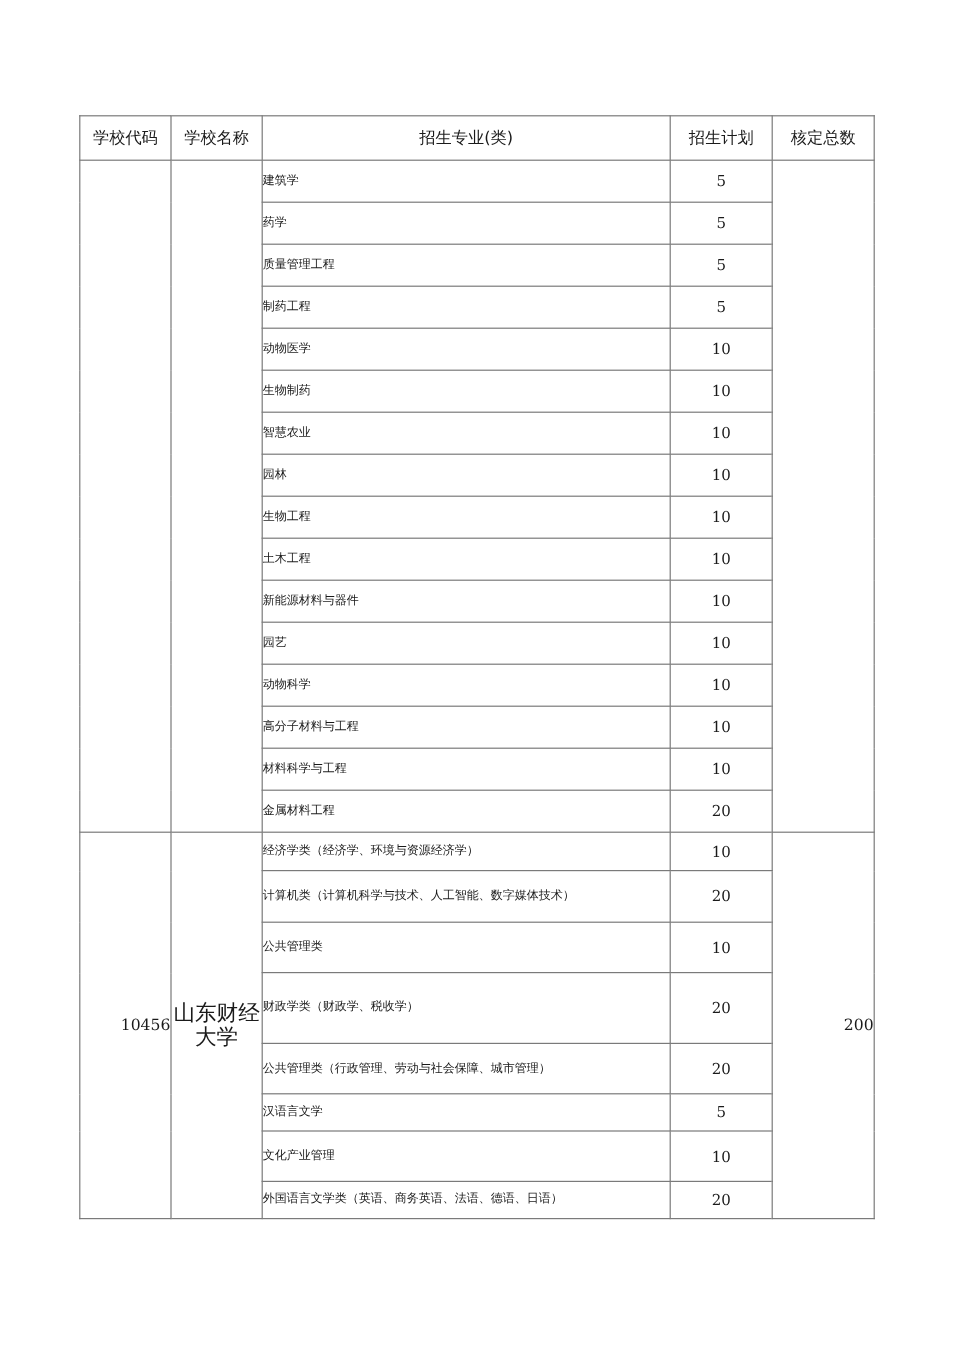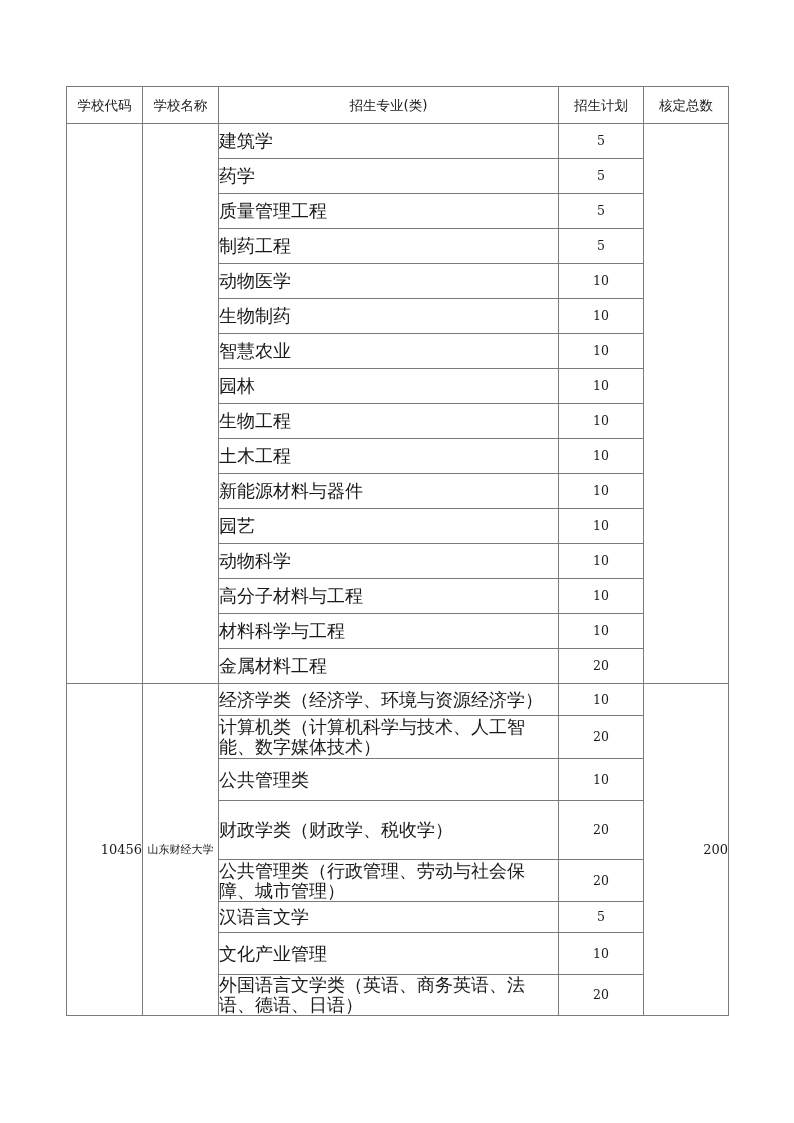--- a/index.html
+++ b/index.html
@@ -1,33 +1,33 @@
 <!DOCTYPE html>
 <html><head>
   <meta charset="utf-8">
   <style>
     html, body { margin: 0; padding: 0; background: #ffffff; }
     body { width: 794px; height: 1123px; position: relative; font-family: "DejaVu Serif", "Liberation Serif", serif; color: #1a1a1a; }
     table.main {
-      position: absolute; left: 66px; top: 86px;
+      position: absolute; left: 66px; top: 96px;
       border-collapse: collapse; table-layout: fixed;
       width: 662px;
       font-size: 13px;
     }
     table.main td, table.main th {
       border: 1px solid #7a7a7a;
       padding: 0;
       vertical-align: middle;
       line-height: 20px;
     }
     th { font-weight: normal; text-align: center; font-family: "DejaVu Sans", "Liberation Sans", sans-serif; font-size: 13.5px; height: 36px; }
-    td.major { text-align: left; padding-left: 2px; padding-right: 2px; font-size: 18px; }
+    td.major { text-align: left; padding-left: 2px; padding-right: 2px; font-size: 10px; }
     td.num { text-align: center; font-size: 12.5px; }
     td.center { text-align: right; }
-    td.school-name { text-align: center; font-size: 11px; line-height: 18px; padding: 0 6px; }
+    td.school-name { text-align: center; font-size: 18px; line-height: 18px; padding: 0 6px; }
     tr.g1 td { height: 34px; }
   </style>
 </head>
 <body>
 
 <table class="main">
   <colgroup>
     <col style="width:76px">
     <col style="width:76px">
     <col style="width:340px">

